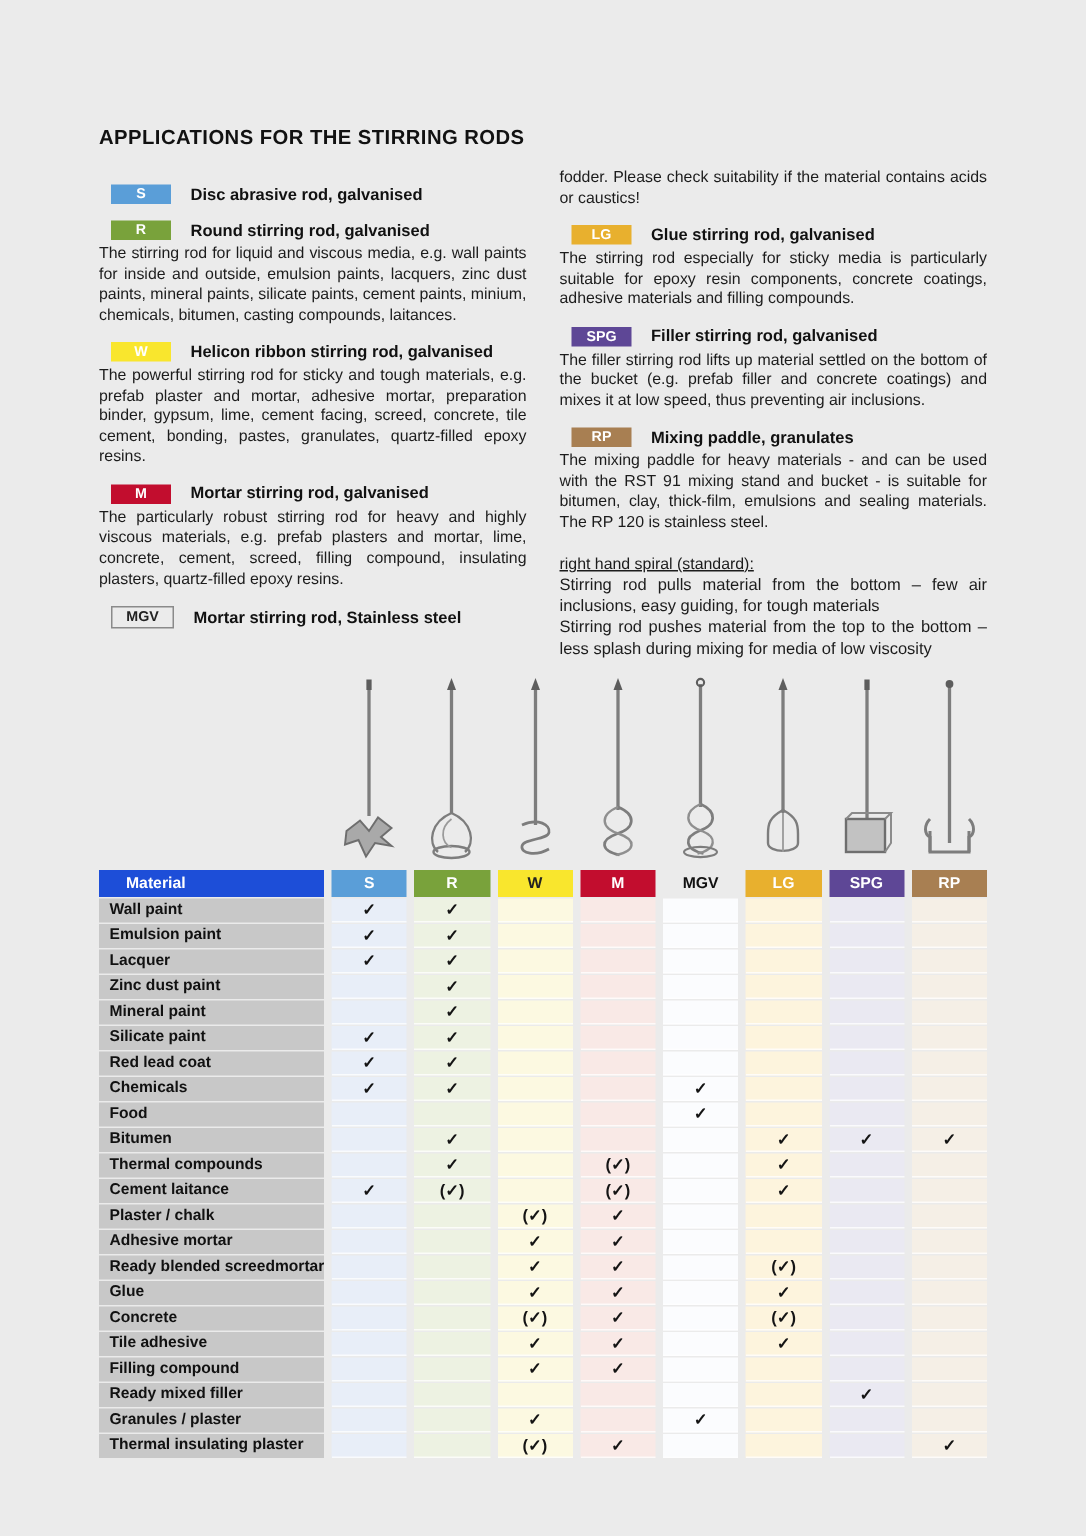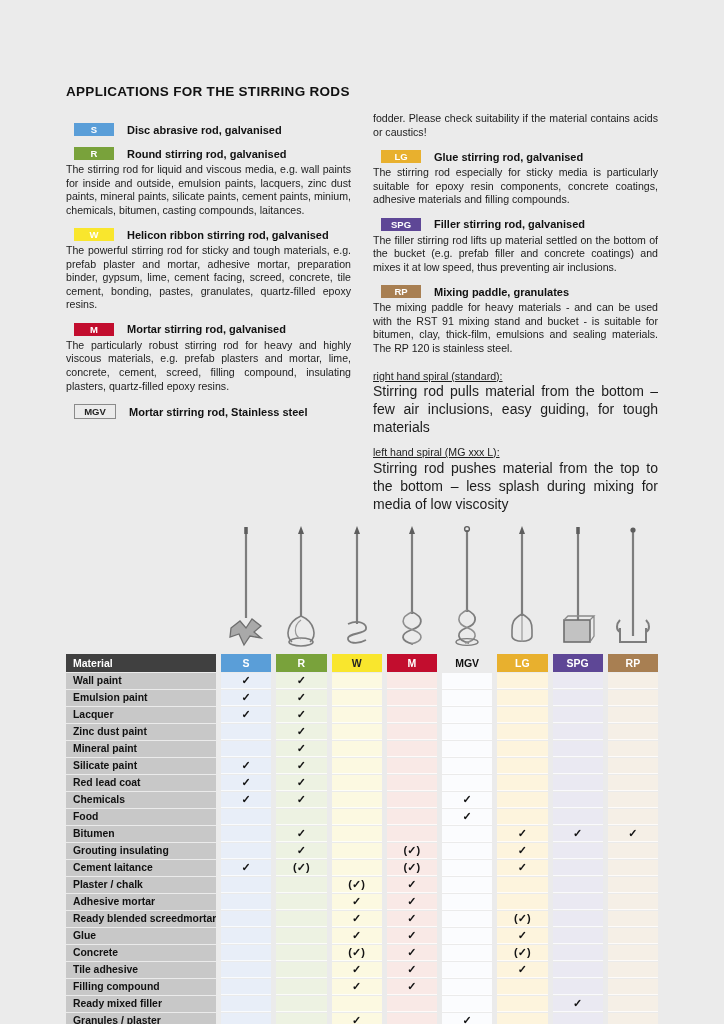--- a/index.html
+++ b/index.html
@@ -12,32 +12,32 @@
   .cols { display:flex; gap:22px; }
   .col { width:285px; }
   .sec { margin-bottom:9px; }
   .sec-head { display:flex; align-items:center; gap:13px; margin:11px 0 3px 8px; }
   .badge { width:40px; height:13px; font-size:9.5px; font-weight:bold;
            display:flex; align-items:center; justify-content:center; flex:0 0 40px; }
   .badge.mgv { background:transparent !important; border:1px solid #8a8a8a; color:#222 !important; }
   .sec-title { font-size:11px; font-weight:bold; color:#111; }
   .para { font-size:10.6px; line-height:1.28; text-align:justify; margin:0; }
   .note-label { font-size:10.6px; line-height:1.3; text-decoration:underline; margin-top:9px; }
-  .note-body { font-size:14px; line-height:1.28; text-align:justify; }
+  .note-body { font-size:11px; line-height:1.28; text-align:justify; }
   .spacer-note { margin-top:14px; }
 
   .rods { display:grid; grid-template-columns:150px repeat(8,1fr); column-gap:5px;
           margin-top:8px; height:130px; align-items:end; }
   .rod-cell { display:flex; justify-content:center; align-items:flex-end; }
 
   .tbl { margin-top:2px; }
   .t-row { display:grid; grid-template-columns:150px repeat(8,1fr); column-gap:5px; }
   .t-head .hc { height:18px; display:flex; align-items:center; justify-content:center;
                 font-size:10.5px; font-weight:bold; }
-  .t-head .hc.material { background:#404040; color:#fff; justify-content:flex-start; padding-left:7px; box-sizing:border-box; }
+  .t-head .hc.material { background:#1d4ed8; color:#fff; justify-content:flex-start; padding-left:18px; box-sizing:border-box; }
   .t-head .hc.mgvh { background:transparent; color:#111; }
   .b-row { height:16px; margin-top:1px; }
   .lbl { background:#c8c8c8; color:#111; font-size:10.4px; font-weight:600;
          display:flex; align-items:center; padding-left:7px; box-sizing:border-box; white-space:nowrap; overflow:hidden; }
   .cel { display:flex; align-items:center; justify-content:center;
          font-size:11px; font-weight:600; color:#141414; }
   svg.rod { display:block; }
 </style>
 </head>
 <body>
@@ -102,21 +102,20 @@
           </div>
           <div class="sec">
             <div class="sec-head">
               <span class="badge" style="background: rgb(168, 127, 82); color: rgb(255, 255, 255);">RP</span>
               <span class="sec-title">Mixing paddle, granulates</span>
             </div>
             <p class="para">The mixing paddle for heavy materials - and can be used with the RST 91 mixing stand and bucket - is suitable for bitumen, clay, thick-film, emulsions and sealing materials. The RP 120 is stainless steel.</p>
           </div>
           <div class="note-label spacer-note">right hand spiral (standard):</div>
           <div class="note-body">Stirring rod pulls material from the bottom – few air inclusions, easy guiding, for tough materials</div>
-          <div class="note-label">left hand spiral (MG xxx L):</div>
           <div class="note-body">Stirring rod pushes material from the top to the bottom – less splash during mixing for media of low viscosity</div>
         </div>
     </div>
 
     <div class="rods" id="rods-row">
       <div class="rod-cell"></div>
       <div class="rod-cell">
         <svg class="rod" width="44" height="128" viewBox="0 0 44 128">
           <line x1="22" y1="4" x2="22" y2="94" stroke="#7d7d7d" stroke-width="2.2"></line>
           <line x1="22" y1="3" x2="22" y2="10" stroke="#5d5d5d" stroke-width="3.5"></line>
@@ -300,21 +299,21 @@
             <div class="cel" style="background: rgb(232, 238, 248); box-shadow: rgba(255, 255, 255, 0.75) 0px -1px inset;"></div>
             <div class="cel" style="background: rgb(237, 242, 226); box-shadow: rgba(255, 255, 255, 0.75) 0px -1px inset;">✓</div>
             <div class="cel" style="background: rgb(252, 249, 225); box-shadow: rgba(255, 255, 255, 0.75) 0px -1px inset;"></div>
             <div class="cel" style="background: rgb(249, 233, 230); box-shadow: rgba(255, 255, 255, 0.75) 0px -1px inset;"></div>
             <div class="cel" style="background: rgb(251, 252, 254); box-shadow: rgba(255, 255, 255, 0.75) 0px -1px inset;"></div>
             <div class="cel" style="background: rgb(253, 244, 221); box-shadow: rgba(255, 255, 255, 0.75) 0px -1px inset;">✓</div>
             <div class="cel" style="background: rgb(234, 233, 242); box-shadow: rgba(255, 255, 255, 0.75) 0px -1px inset;">✓</div>
             <div class="cel" style="background: rgb(245, 239, 230); box-shadow: rgba(255, 255, 255, 0.75) 0px -1px inset;">✓</div>
           </div>
           <div class="t-row b-row">
-            <div class="lbl">Grouting insulating</div>
+            <div class="lbl">Thermal compounds</div>
             <div class="cel" style="background: rgb(232, 238, 248); box-shadow: rgba(255, 255, 255, 0.75) 0px -1px inset;"></div>
             <div class="cel" style="background: rgb(237, 242, 226); box-shadow: rgba(255, 255, 255, 0.75) 0px -1px inset;">✓</div>
             <div class="cel" style="background: rgb(252, 249, 225); box-shadow: rgba(255, 255, 255, 0.75) 0px -1px inset;"></div>
             <div class="cel" style="background: rgb(249, 233, 230); box-shadow: rgba(255, 255, 255, 0.75) 0px -1px inset;">(✓)</div>
             <div class="cel" style="background: rgb(251, 252, 254); box-shadow: rgba(255, 255, 255, 0.75) 0px -1px inset;"></div>
             <div class="cel" style="background: rgb(253, 244, 221); box-shadow: rgba(255, 255, 255, 0.75) 0px -1px inset;">✓</div>
             <div class="cel" style="background: rgb(234, 233, 242); box-shadow: rgba(255, 255, 255, 0.75) 0px -1px inset;"></div>
             <div class="cel" style="background: rgb(245, 239, 230); box-shadow: rgba(255, 255, 255, 0.75) 0px -1px inset;"></div>
           </div>
           <div class="t-row b-row">

